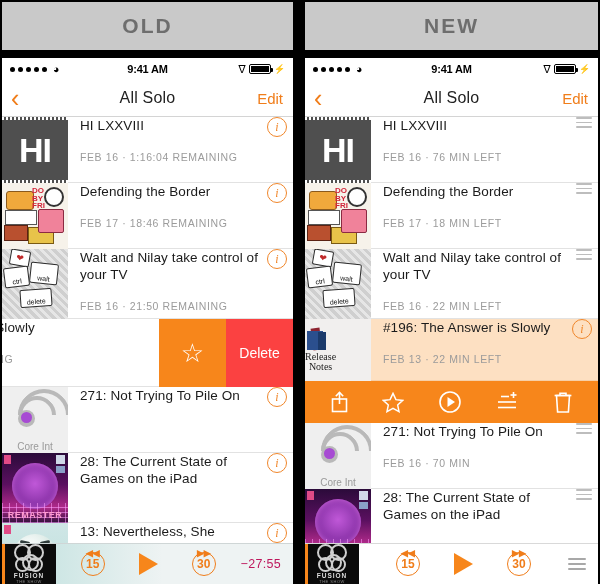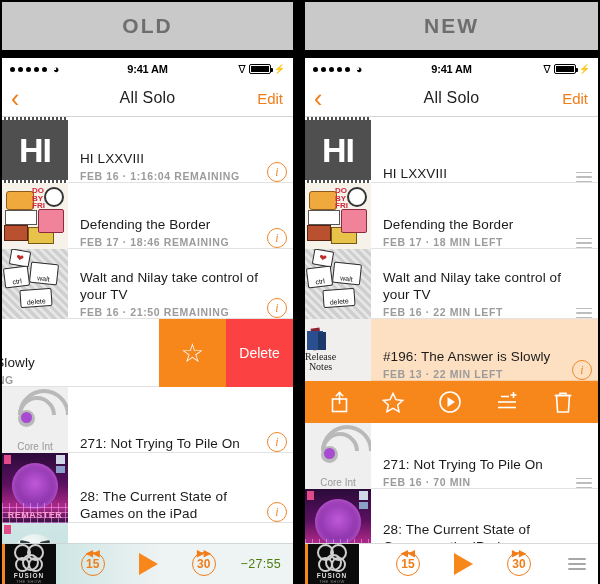--- a/index.html
+++ b/index.html
@@ -71,34 +71,33 @@
     position:relative;display:flex;align-items:stretch;
     background:#fff;height:66px;box-sizing:border-box;
   }
   .row.tall{height:70px;}
   .thumb{
     width:66px;min-width:66px;height:66px;position:relative;overflow:hidden;
     background:#ddd;
   }
   .row.tall .thumb{height:70px;}
   .rowbody{
-    flex:1;display:flex;align-items:flex-end;
+    flex:1;display:flex;align-items:flex-start;
     border-bottom:1px solid #e2e2e2;
     padding-left:12px;padding-right:6px;box-sizing:border-box;min-width:0;
   }
   .row:last-child .rowbody{border-bottom:1px solid #e2e2e2;}
   .texts{flex:1;min-width:0;}
   .r-title{
     font-size:13.5px;color:#1b1b1b;line-height:1.27;
     letter-spacing:.1px;
   }
   .r-sub{
-    font-size:10.5px;color:#9b9b9b;letter-spacing:.6px;margin-top:3px;
+    font-size:10.5px;color:#9b9b9b;letter-spacing:.6px;margin-top:17px;
     text-transform:uppercase;
-    font-weight:bold;
   }
   .info-ic{
     width:18px;height:18px;border:1px solid #f0862a;border-radius:50%;
     color:#f0862a;font-size:12px;font-family:"Liberation Serif",serif;
     display:flex;align-items:center;justify-content:center;
     margin-left:8px;flex:0 0 auto;font-style:italic;
   }
   .grip{
     width:16px;margin-left:8px;flex:0 0 auto;display:flex;flex-direction:column;
     justify-content:center;gap:3px;
@@ -142,21 +141,21 @@
     width:22px;height:22px;border:1.6px solid #f07d1a;border-radius:50%;
     color:#f07d1a;font-size:8.5px;display:flex;align-items:center;justify-content:center;
     position:relative;font-weight:bold;
   }
   .skip b{font-size:12px;font-weight:bold;line-height:1;}
   .skip .arr{position:absolute;top:-5px;left:50%;transform:translateX(-50%);font-size:9px;}
   .playtri{
     width:0;height:0;border-left:19px solid #f7861b;
     border-top:11px solid transparent;border-bottom:11px solid transparent;
   }
-  .p-time{color:#4d7c0f;font-size:12.5px;padding-right:12px;letter-spacing:.3px;}
+  .p-time{color:#be185d;font-size:12.5px;padding-right:12px;letter-spacing:.3px;}
   .p-grip{width:18px;margin-right:12px;display:flex;flex-direction:column;gap:3.5px;}
   .p-grip i{display:block;height:1.6px;background:#a8a8a8;border-radius:1px;}
 
   
   .art-hi{background:#4f4f4f;display:flex;align-items:center;justify-content:center;
           font-weight:bold;color:#fff;font-size:34px;letter-spacing:-1px;
           font-family:"Liberation Sans",sans-serif;height:100%;width:100%;}
   .art-hi::before,.art-hi::after{content:"";position:absolute;left:0;right:0;height:3px;
           background:repeating-linear-gradient(90deg,#fff 0 2px,#4f4f4f 2px 4px);}
   .art-hi::before{top:0;} .art-hi::after{bottom:0;}
@@ -477,20 +476,21 @@
 
     <div class="list">
 
       <div class="row">
         <div class="thumb">
           <div class="art-hi">HI</div>
         </div>
         <div class="rowbody">
           <div class="texts">
             <div class="r-title">HI LXXVIII</div>
+            <div class="r-sub">FEB 16 · 76 MIN LEFT</div>
           </div>
           <div class="grip">
               <i></i>
               <i></i>
               <i></i>
             </div>
         </div>
       </div>
 
       <div class="row">

